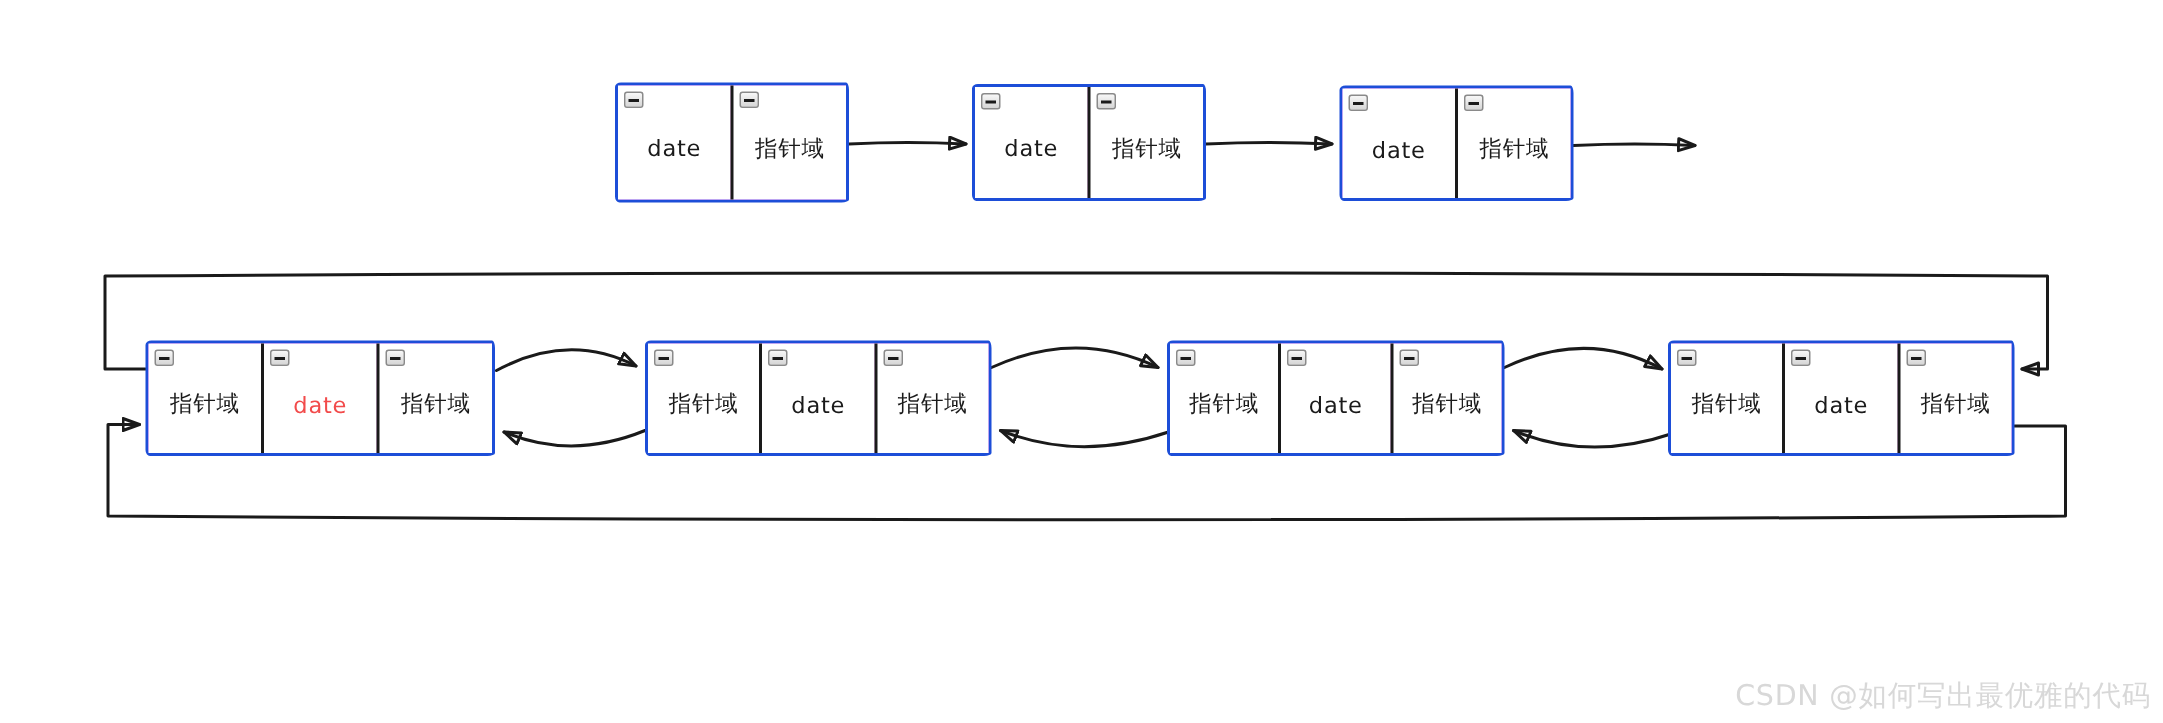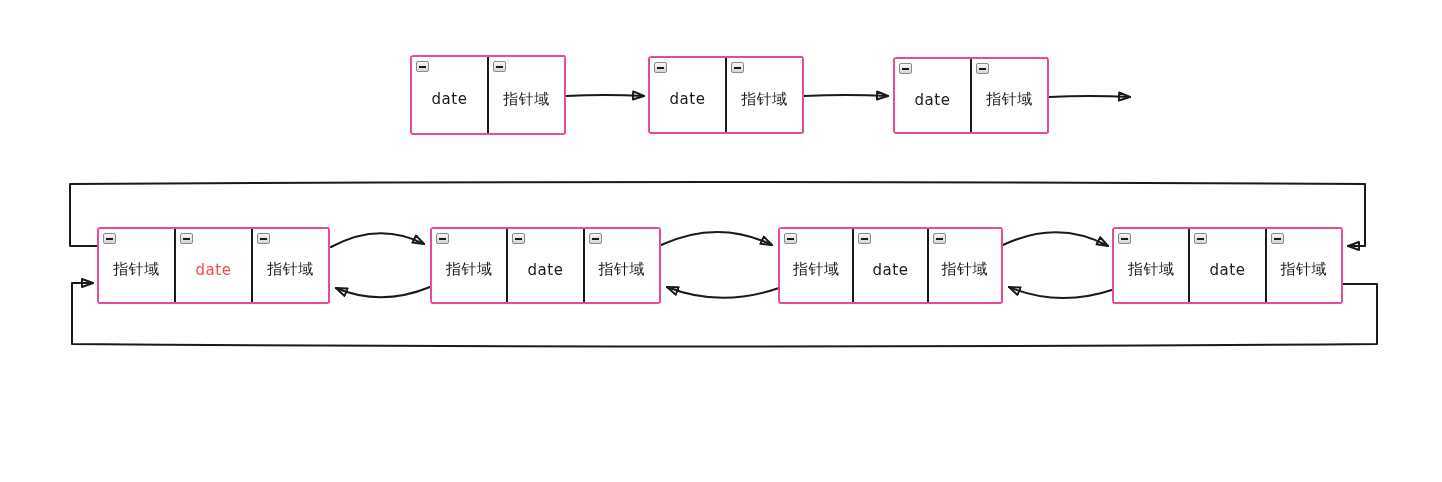--- a/index.html
+++ b/index.html
@@ -24,21 +24,21 @@
     stroke: #1a1a1a;
     stroke-width: 2;
     stroke-linecap: round;
     stroke-linejoin: round;
   }
   .node {
     position: absolute;
     display: flex;
     box-sizing: border-box;
     background: #d946ef;
-    border: 2px solid #ec4899;
+    border: 2px solid #1d4ed8;
     border-radius: 4px 2px 5px 3px / 3px 5px 2px 4px;
   }
   .cell {
     position: relative;
     flex: 1 1 0;
     display: flex;
     align-items: center;
     justify-content: center;
     background: #ffffff;
   }
@@ -231,14 +231,15 @@
       <span class="cell-label">date</span>
     </div>
     <div class="cell">
       <span class="minus-icon">
           <span class="bar"></span>
         </span>
       <span class="cell-label">指针域</span>
     </div>
   </div>
 
+  <div id="watermark">CSDN @如何写出最优雅的代码</div>
 
 </div>
 
 </body></html>

